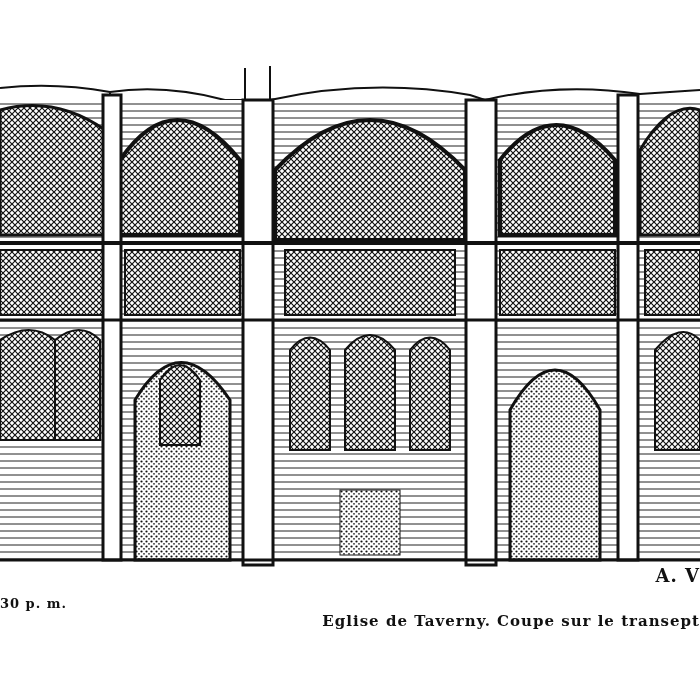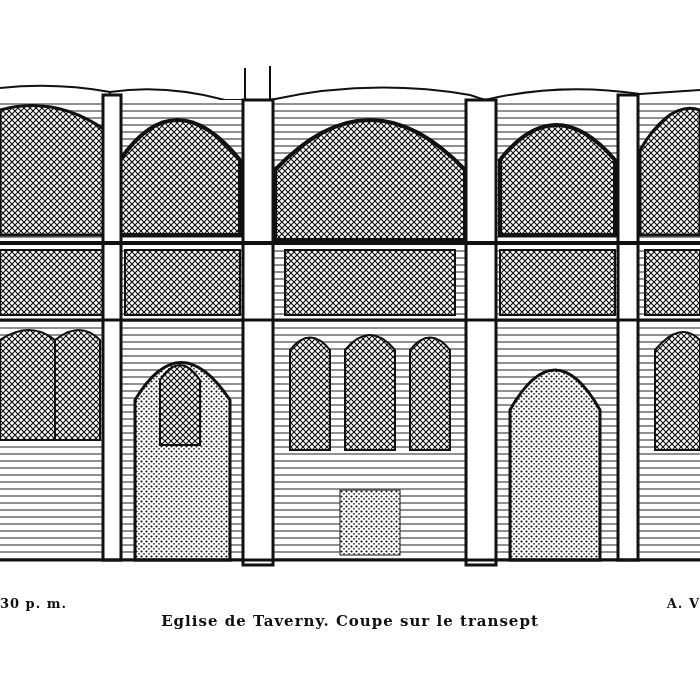--- a/index.html
+++ b/index.html
@@ -1,20 +1,20 @@
 <!DOCTYPE html>
 <html><head>
 <meta charset="utf-8">
 <style>
   html,body{margin:0;padding:0;background:#fff;}
   body{width:700px;height:700px;overflow:hidden;position:relative;font-family:"DejaVu Serif",serif;}
   #plate{position:absolute;left:0;top:0;width:700px;height:580px;}
   .scale-note{position:absolute;left:0;top:596px;font-size:13px;font-weight:bold;color:#111;letter-spacing:1px;}
-  .author{position:absolute;right:0;top:596px;font-size:13px;font-weight:bold;color:#111;letter-spacing:1px;white-space:nowrap;}
-  .caption{position:absolute;left:0;width:700px;top:612px;text-align:center;font-size:15px;font-weight:bold;color:#111;letter-spacing:1px;}
+  .author{position:absolute;right:0;top:565px;font-size:18px;font-weight:bold;color:#111;letter-spacing:1px;white-space:nowrap;}
+  .caption{position:absolute;left:0;width:700px;top:612px;text-align:right;font-size:15px;font-weight:bold;color:#111;letter-spacing:1px;}
 </style>
 </head>
 <body>
 
 <svg id="plate" viewBox="0 0 700 580" xmlns="http://www.w3.org/2000/svg">
   <defs>
     <pattern id="lattice" width="6" height="6" patternUnits="userSpaceOnUse">
       <rect width="6" height="6" fill="#fff"></rect>
       <path d="M0 0 L6 6 M6 0 L0 6" stroke="#111" stroke-width="1.2"></path>
     </pattern>

